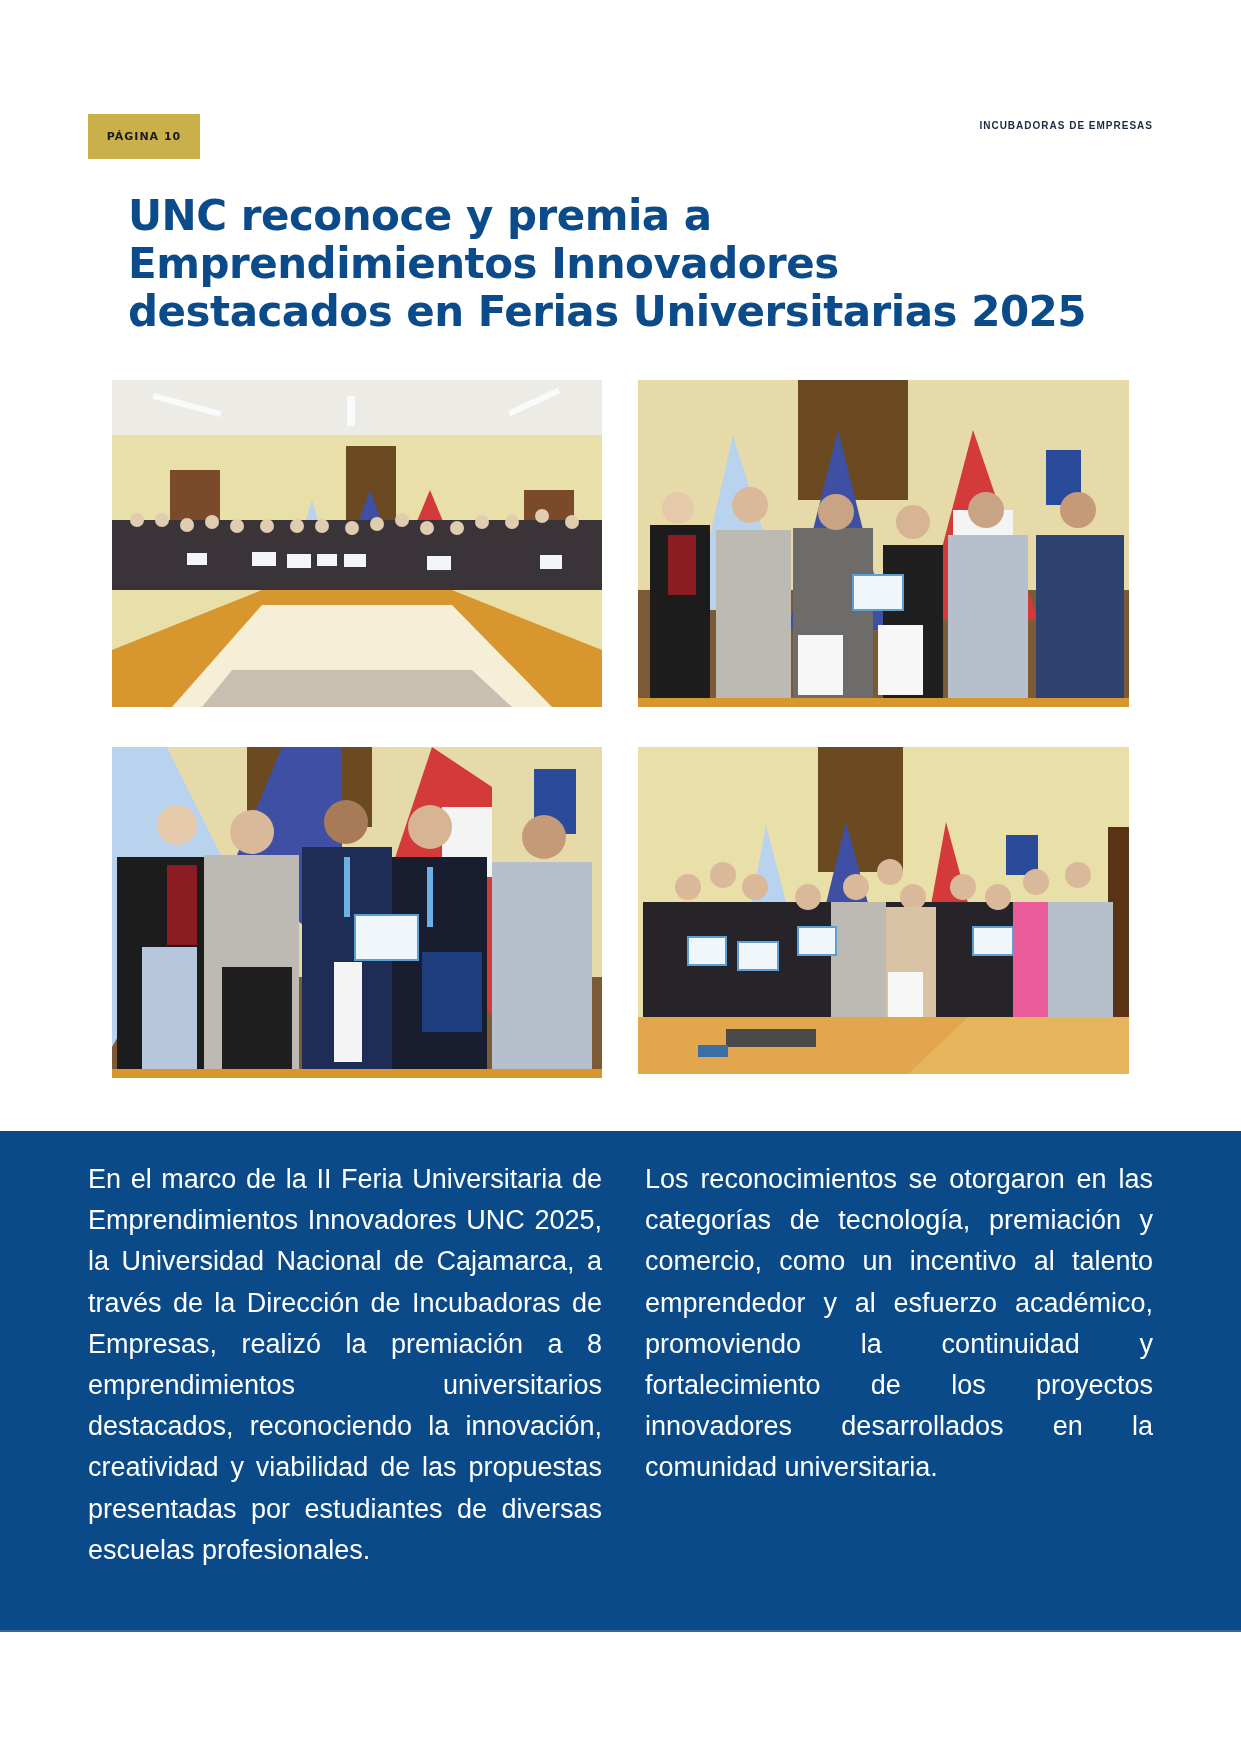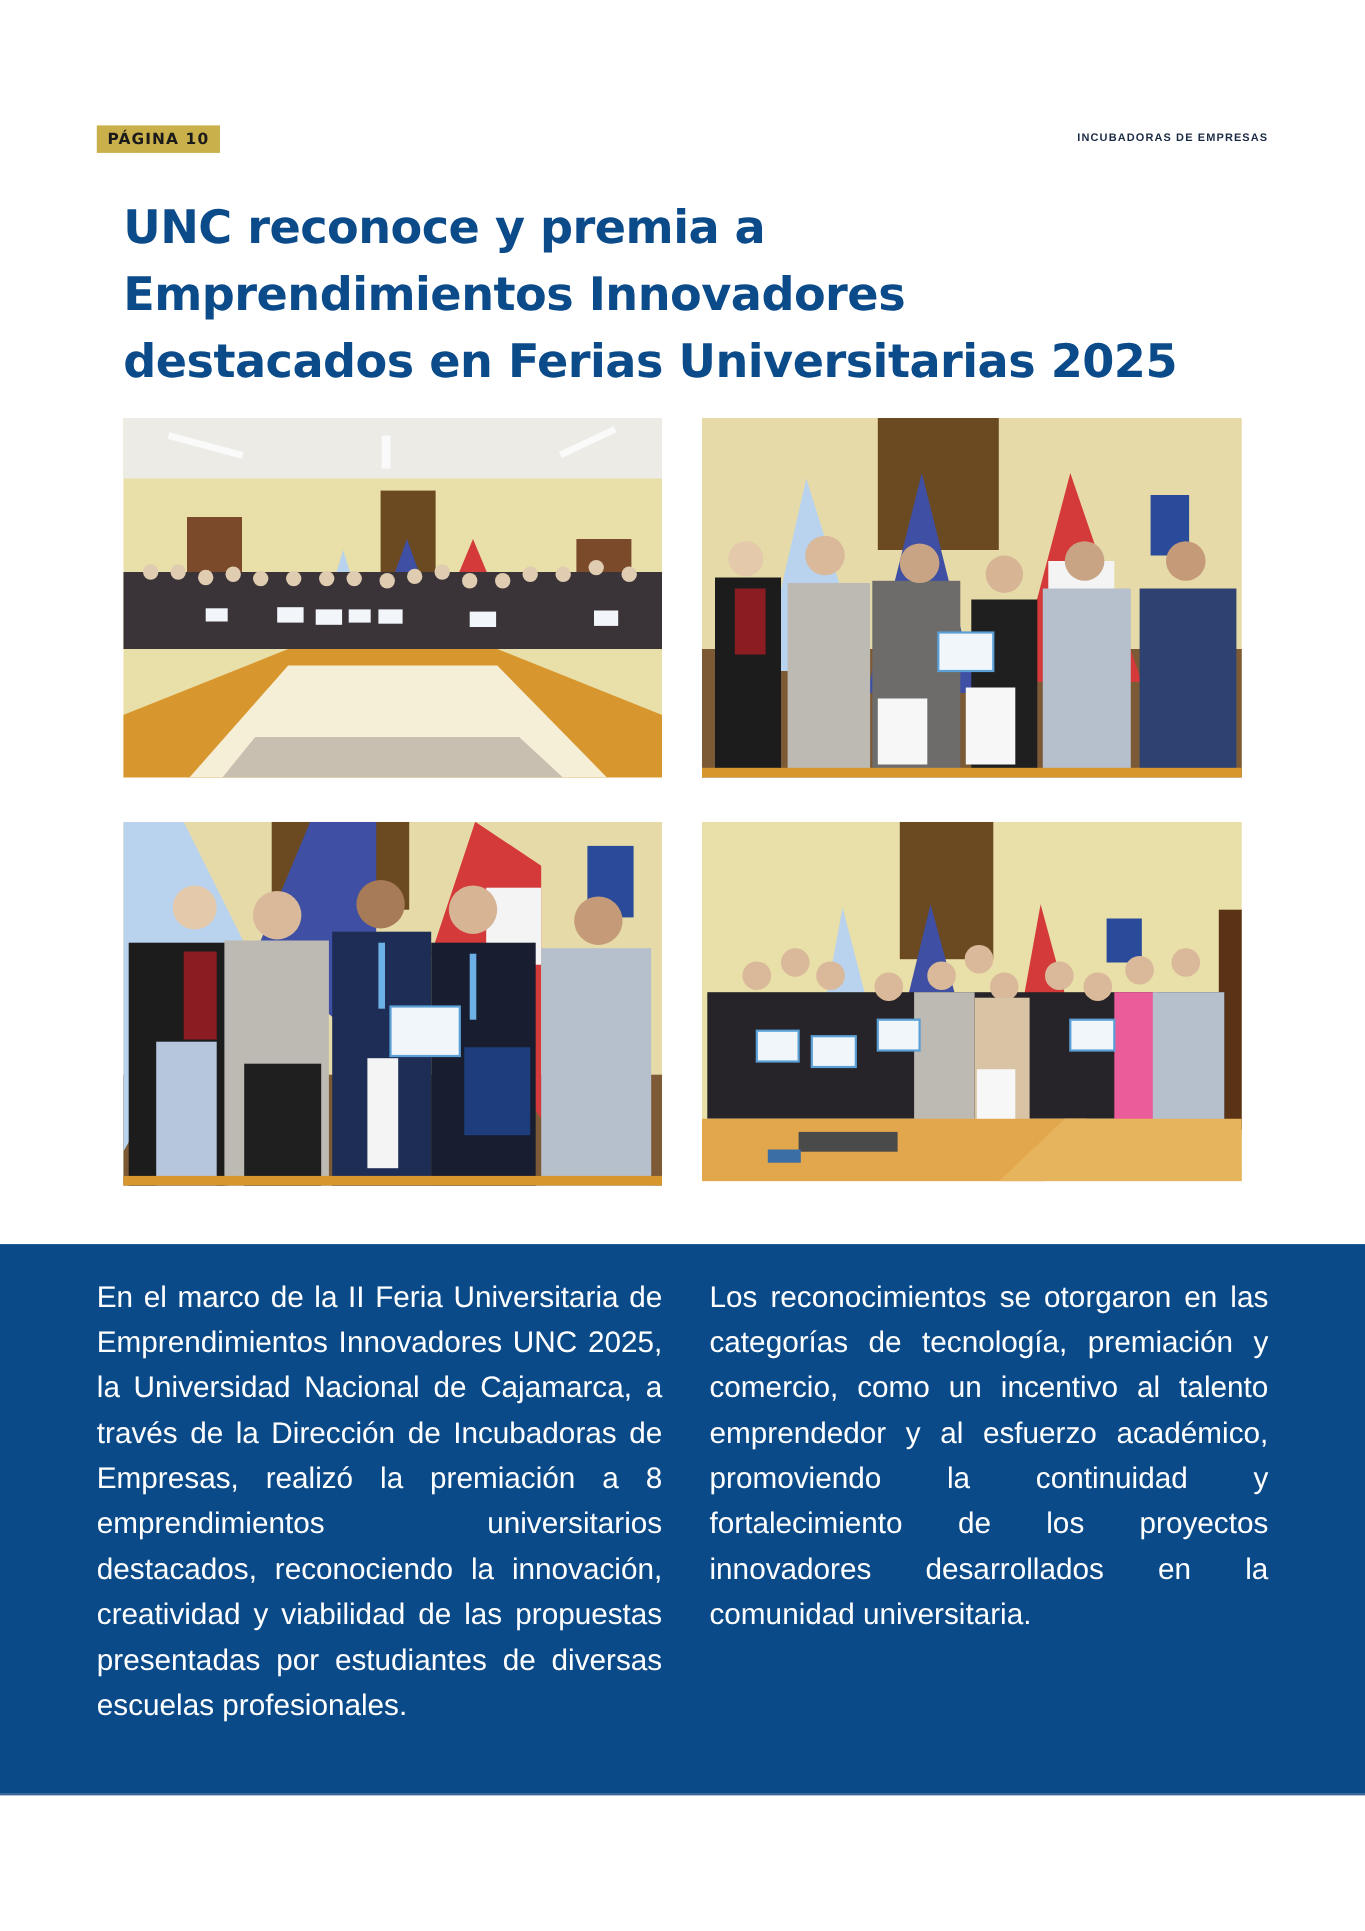--- a/index.html
+++ b/index.html
@@ -1,35 +1,35 @@
 <!DOCTYPE html>
 <html><head>
   <meta charset="utf-8">
   <style>
     html, body { margin: 0; padding: 0; background: #ffffff; }
     body {
       width: 1241px; height: 1755px; position: relative; overflow: hidden;
       font-family: "Liberation Sans", "DejaVu Sans", sans-serif;
     }
     .page-badge {
-      position: absolute; left: 88px; top: 114px; width: 112px; height: 25px;
+      position: absolute; left: 88px; top: 114px; width: 112px; height: 45px;
       background: #c9b04a; color: #1a1a1a;
       font-family: "DejaVu Sans", sans-serif; font-weight: bold;
-      font-size: 14px; letter-spacing: 1px;
+      font-size: 11px; letter-spacing: 1px;
       display: flex; align-items: center; justify-content: center;
     }
     .section-label {
       position: absolute; right: 88px; top: 120px;
       color: #1b2a44; font-family: Liberation Sans, sans-serif; font-weight: bold;
       font-size: 10px; letter-spacing: 1px;
     }
     .title {
       position: absolute; left: 112px; top: 176px; width: 960px;
       color: #0c4b8a; font-family: "DejaVu Sans", sans-serif; font-weight: bold;
-      font-size: 42px; line-height: 61px; letter-spacing: -0.5px; margin: 0;
+      font-size: 42px; line-height: 48px; letter-spacing: -0.5px; margin: 16px;
     }
     .photo {
       position: absolute; overflow: hidden;
     }
     .photo svg { display: block; width: 100%; height: 100%; }
     #photo-1 { left: 112px; top: 380px; width: 490px; height: 327px; }
     #photo-2 { left: 638px; top: 380px; width: 491px; height: 327px; }
     #photo-3 { left: 112px; top: 747px; width: 490px; height: 331px; }
     #photo-4 { left: 638px; top: 747px; width: 491px; height: 327px; }
 

